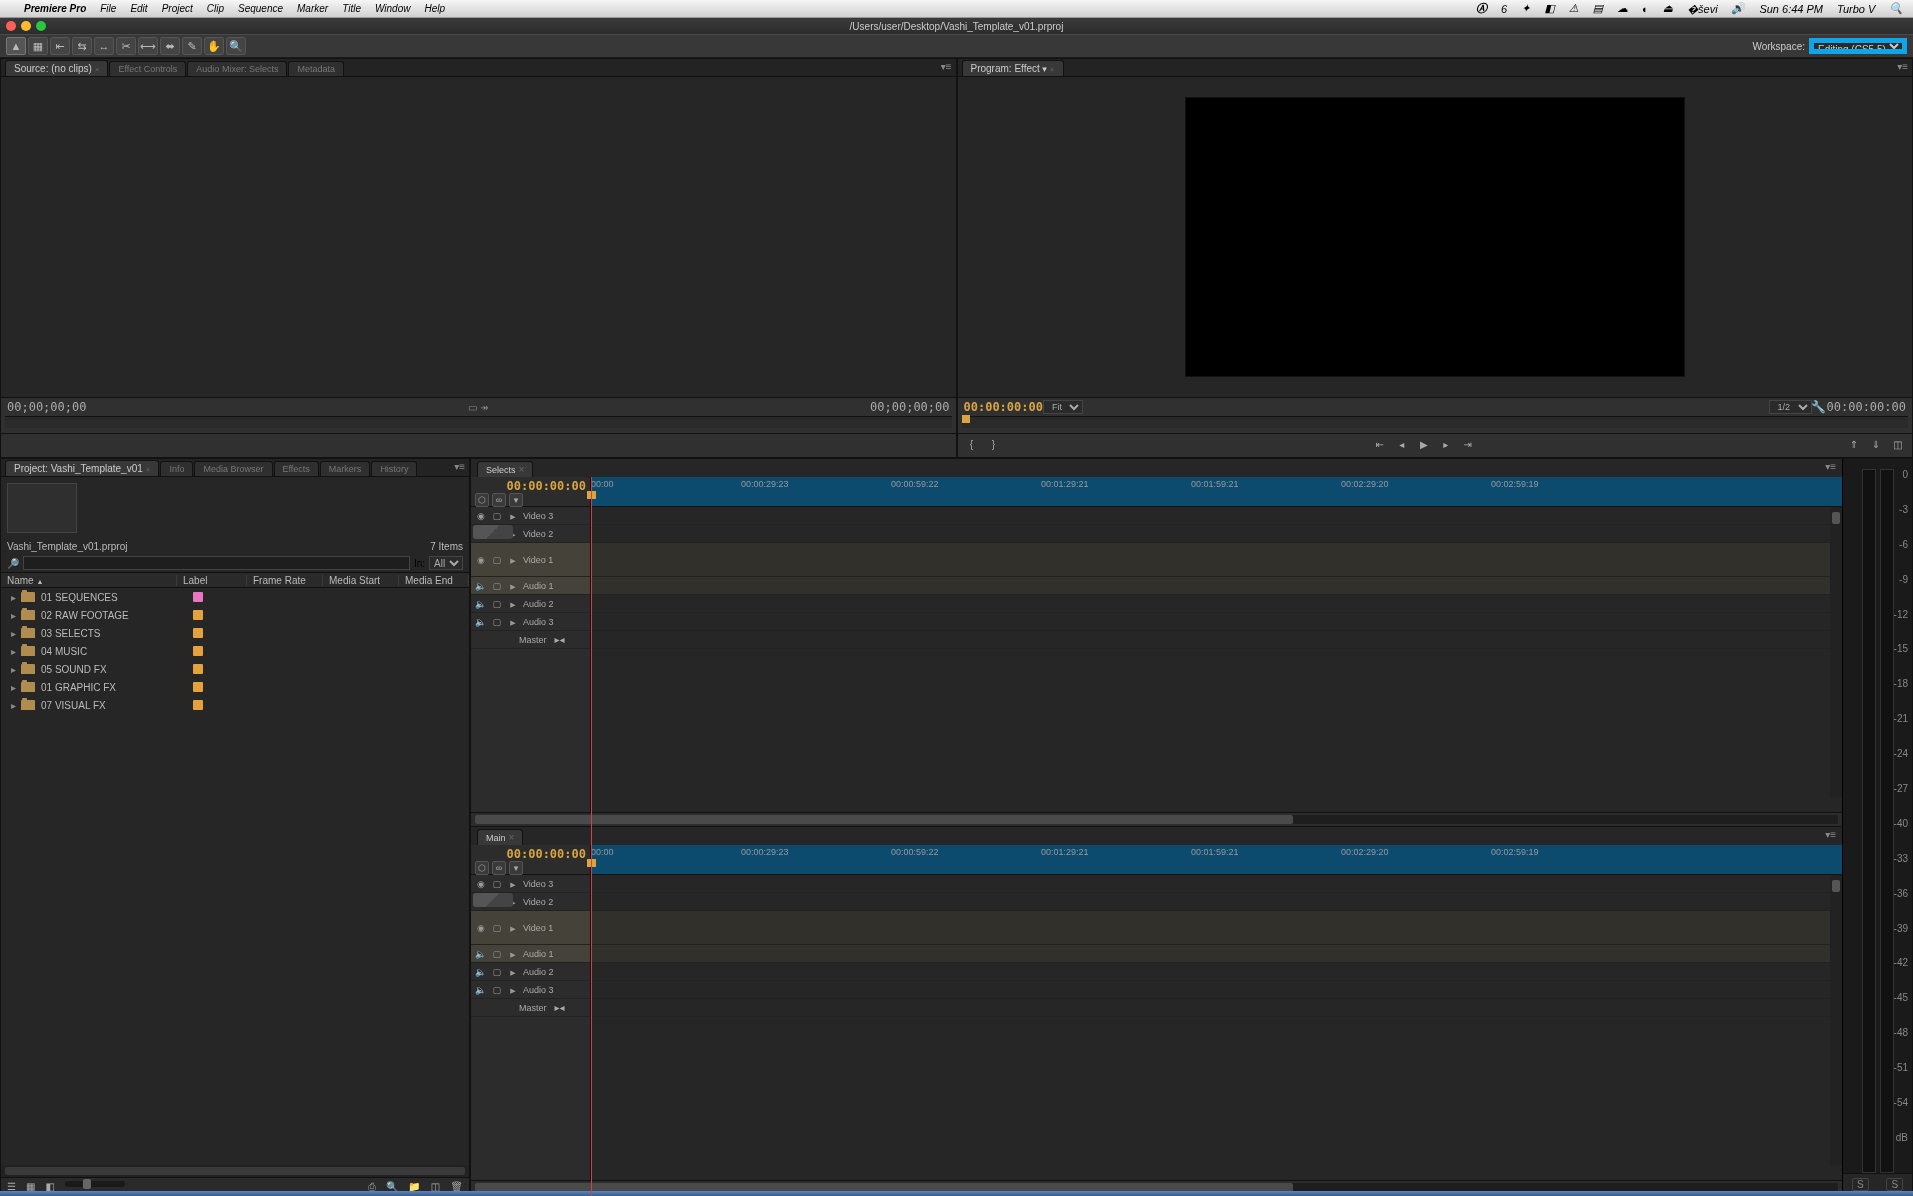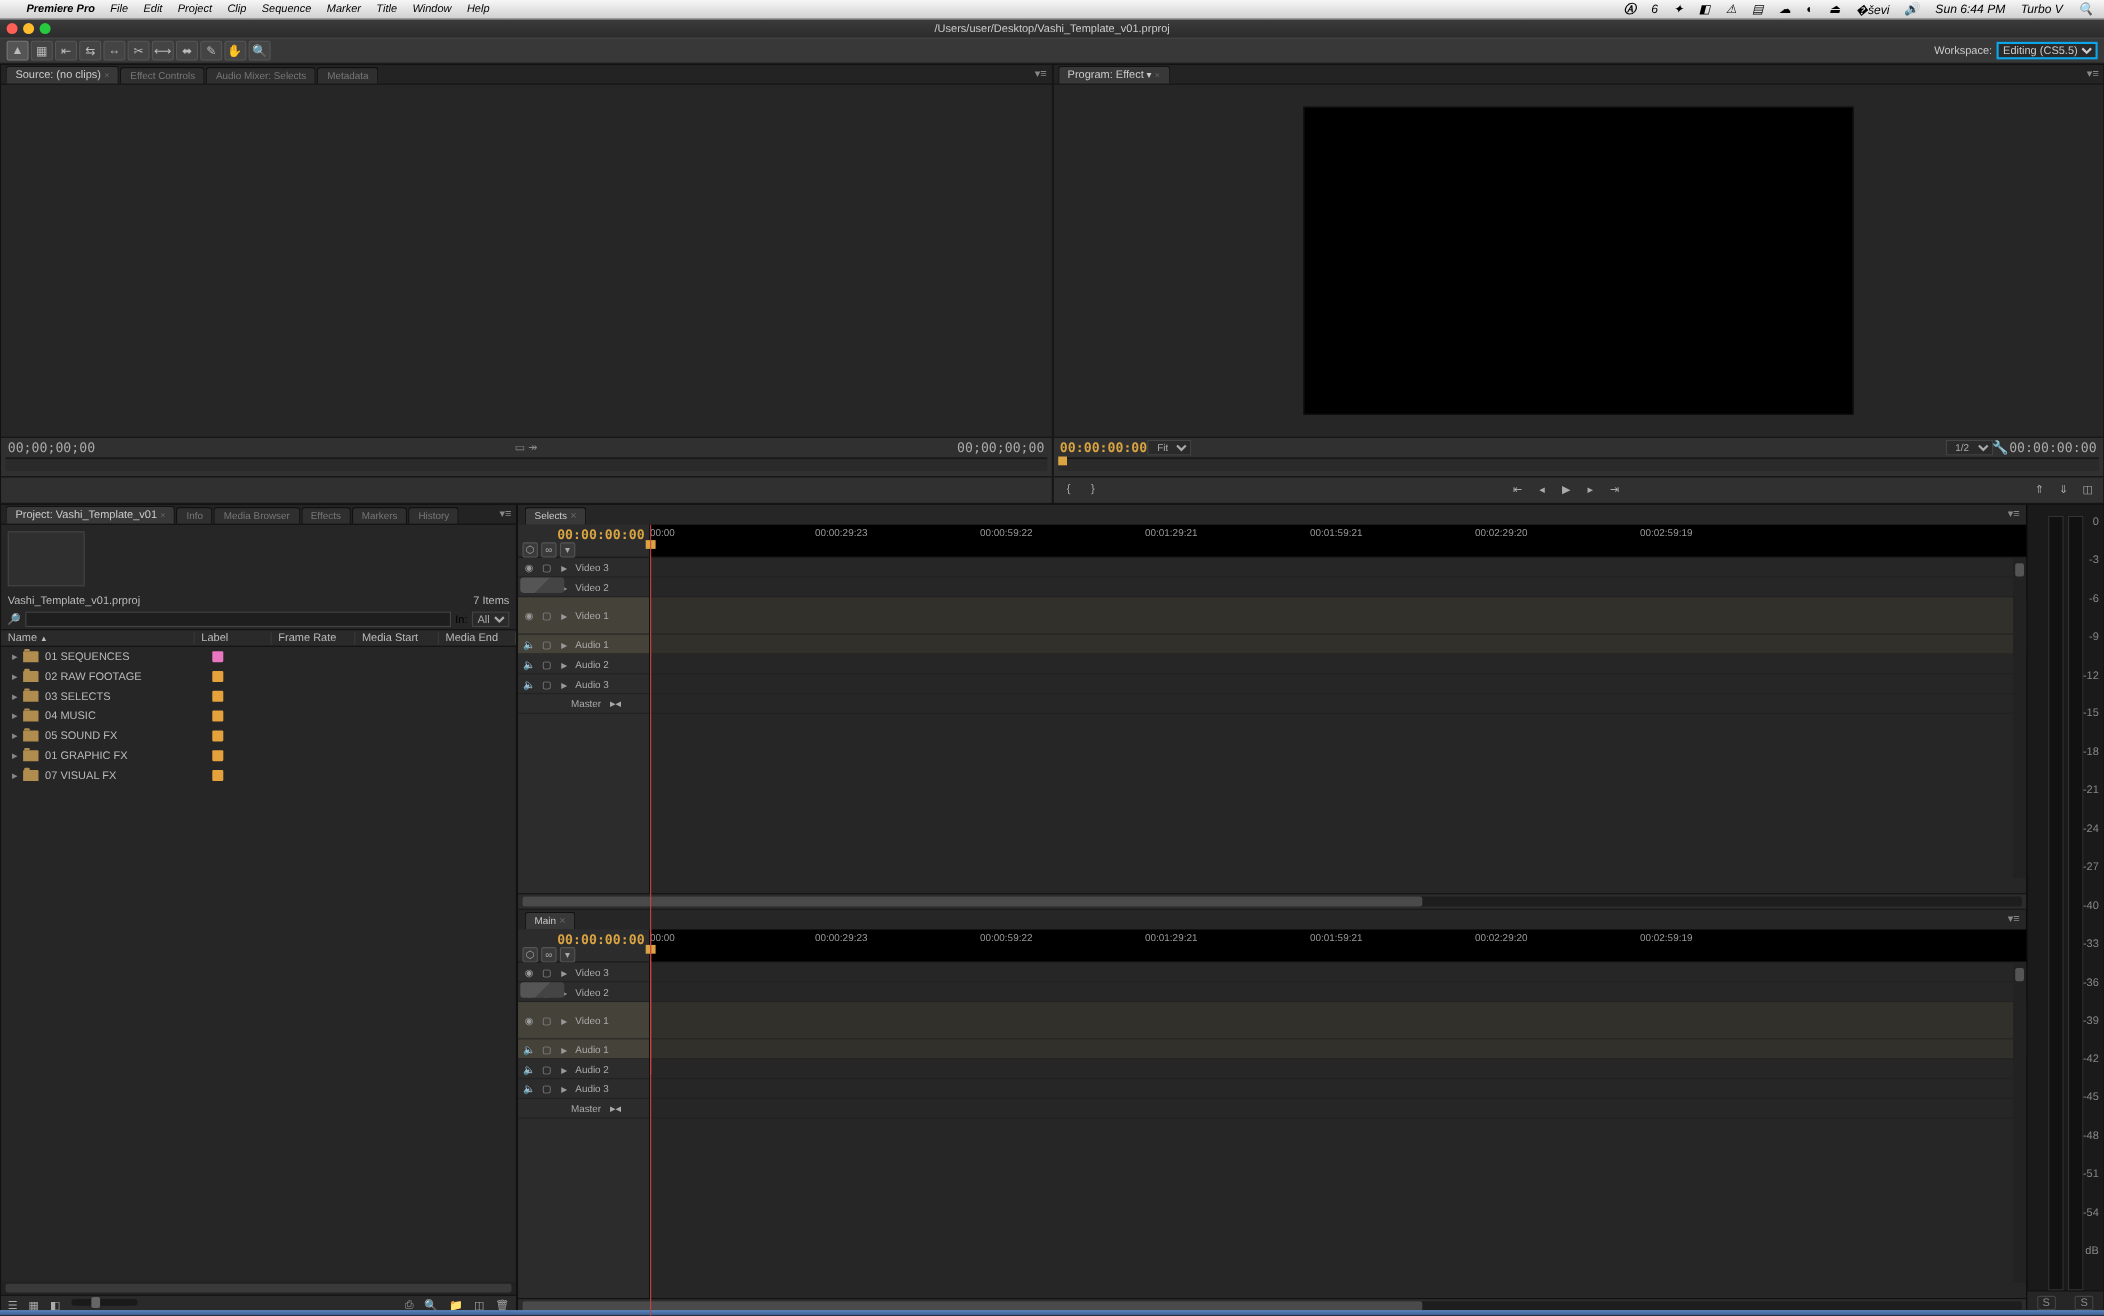--- a/index.html
+++ b/index.html
@@ -18,21 +18,21 @@
 .dot { width:10px; height:10px; border-radius:50%; }
 .dot.r{background:#ff5f56;} .dot.y{background:#ffbd2e;} .dot.g{background:#27c93f;}
 .titlebar .path { position:absolute; left:50%; transform:translateX(-50%); color:#ccc; }
 
 
 .toolbar { height:24px; background:#383838; border-top:1px solid #4a4a4a; border-bottom:1px solid #1a1a1a; display:flex; align-items:center; justify-content:space-between; padding:0 6px; }
 .tool-group { display:flex; gap:2px; }
 .tool-btn { width:20px; height:18px; background:#444; border:1px solid #555; border-radius:2px; display:flex; align-items:center; justify-content:center; color:#bbb; font-size:11px; cursor:pointer; }
 .tool-btn.active { background:#555; border-color:#777; }
 .workspace-sel { display:flex; align-items:center; gap:4px; color:#ccc; }
-.workspace-sel select { background:#2a2a2a; color:#ccc; border:2px solid #0ea5e9; font-size:10px; height:16px; }
+.workspace-sel select { background:#2a2a2a; color:#ccc; border:5px solid #0ea5e9; font-size:10px; height:16px; }
 
 
 .main { display:flex; flex-direction:column; height:calc(100% - 58px); }
 .upper { display:flex; height:400px; }
 .lower { display:flex; flex:1; }
 
 
 .panel { background:#262626; display:flex; flex-direction:column; position:relative; }
 .panel-tabs { height:18px; background:#232323; display:flex; align-items:flex-end; padding-left:4px; gap:1px; border-bottom:1px solid #111; }
 .tab { padding:2px 8px; background:#2f2f2f; color:#777; font-size:9px; border:1px solid #111; border-bottom:none; cursor:pointer; border-radius:3px 3px 0 0; }
@@ -84,21 +84,21 @@
 .tl { flex:1; display:flex; flex-direction:column; border-bottom:1px solid #111; }
 .tl-header { display:flex; align-items:center; padding:2px 6px 0; }
 .tl-header .seq-tab { background:#383838; padding:2px 8px; color:#ccc; border:1px solid #111; border-bottom:none; border-radius:3px 3px 0 0; font-size:9px; }
 .tl-header .seq-tab .x{margin-left:3px;color:#666;}
 .tl-body { flex:1; display:flex; flex-direction:column; }
 .tl-ruler-area { display:flex; height:30px; border-bottom:1px solid #111; }
 .tl-left-head { width:120px; background:#2c2c2c; border-right:1px solid #111; display:flex; flex-direction:column; justify-content:space-between; padding:2px 4px; }
 .tl-tc-gold { color:#d9a441; font-family:monospace; font-weight:bold; font-size:12px; text-align:right; }
 .tl-snap-row { display:flex; gap:3px; align-items:center; }
 .snap-btn { width:14px; height:14px; background:#3a3a3a; border:1px solid #555; border-radius:2px; display:flex; align-items:center; justify-content:center; color:#aaa; font-size:9px; cursor:pointer; }
-.tl-ruler { flex:1; background:#000000; position:relative; display:flex; }
+.tl-ruler { flex:1; background:#0c4a6e; position:relative; display:flex; }
 .tl-ruler .tick { position:absolute; top:2px; color:#999; font-size:9px; }
 .tl-ruler .playhead-line{ position:absolute; left:0; top:0; width:1px; height:500px; background:#c44; z-index:5; }
 .tl-ruler .playhead-head{ position:absolute; left:-4px; top:14px; width:9px; height:8px; background:#d9a441; }
 .tl-tracks { flex:1; display:flex; }
 .track-heads { width:120px; background:#2c2c2c; border-right:1px solid #111; }
 .track-head { height:18px; display:flex; align-items:center; gap:4px; padding:0 4px; border-bottom:1px solid #222; color:#aaa; }
 .track-head.sel { background:#454239; }
 .track-head .eye,.track-head .lock,.track-head .twisty,.track-head .spk{ width:12px; text-align:center; font-size:9px; color:#999; cursor:pointer; }
 .track-head.v1 { height:34px; }
 .track-head .tname { font-size:9px; }

